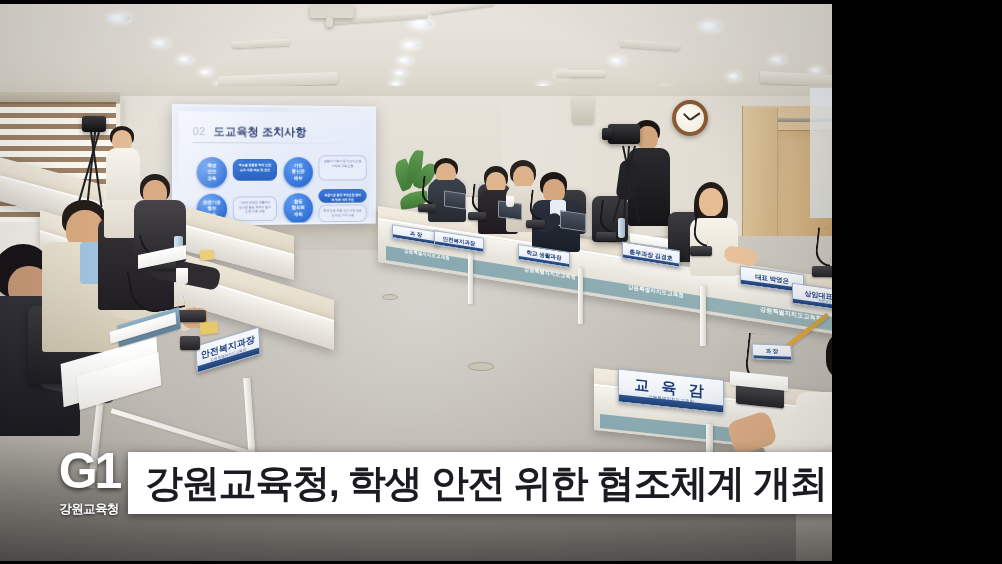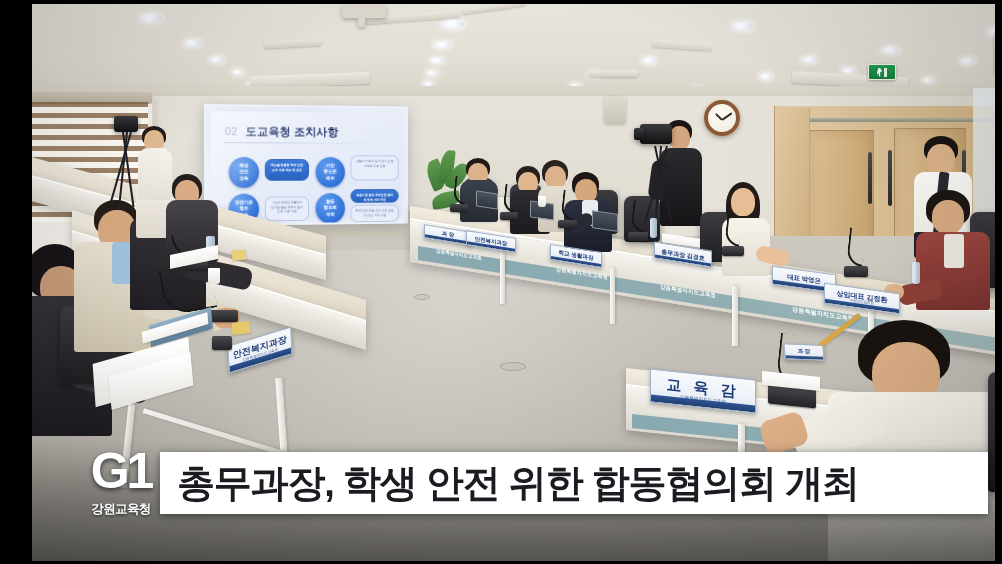--- a/index.html
+++ b/index.html
@@ -2,24 +2,23 @@
 <html><head>
 <meta charset="utf-8">
 <title>G1 News Broadcast Frame</title>
 <style>
   * { margin:0; padding:0; box-sizing:border-box; }
   html,body { background:#000; }
   body { font-family:"Liberation Sans", sans-serif; }
 
   #frame {
     position:relative;
-    width:963px; height:564px;
+    width:832px; height:564px;
     overflow:hidden;
     background:#a21caf;
-    margin-left:32px;
   }
 
   
   .room { position:absolute; inset:0; overflow:hidden; }
 
   
   .ceiling {
     position:absolute; left:0; top:0; width:1002px; height:104px;
     background:linear-gradient(#e9e6df 0%, #e3dfd6 55%, #d8d3c8 100%);
   }
@@ -736,19 +735,19 @@
 
   <div class="lower-third">
     <div class="lt-shade"></div>
 
     <div class="lt-logo">
       <span class="lt-logo-mark">G1</span>
       <span class="lt-logo-sub">강원교육청</span>
     </div>
 
     <div class="lt-banner">
-      <span class="lt-headline">총무과장, 학생 안전 위한 합동협의회 개최</span>
+      <span class="lt-headline">강원교육청, 학생 안전 위한 협조체계 개최</span>
     </div>
   </div>
 
   <div class="bar-top"></div>
   <div class="bar-bottom"></div>
 </div>
 
 </body></html>

